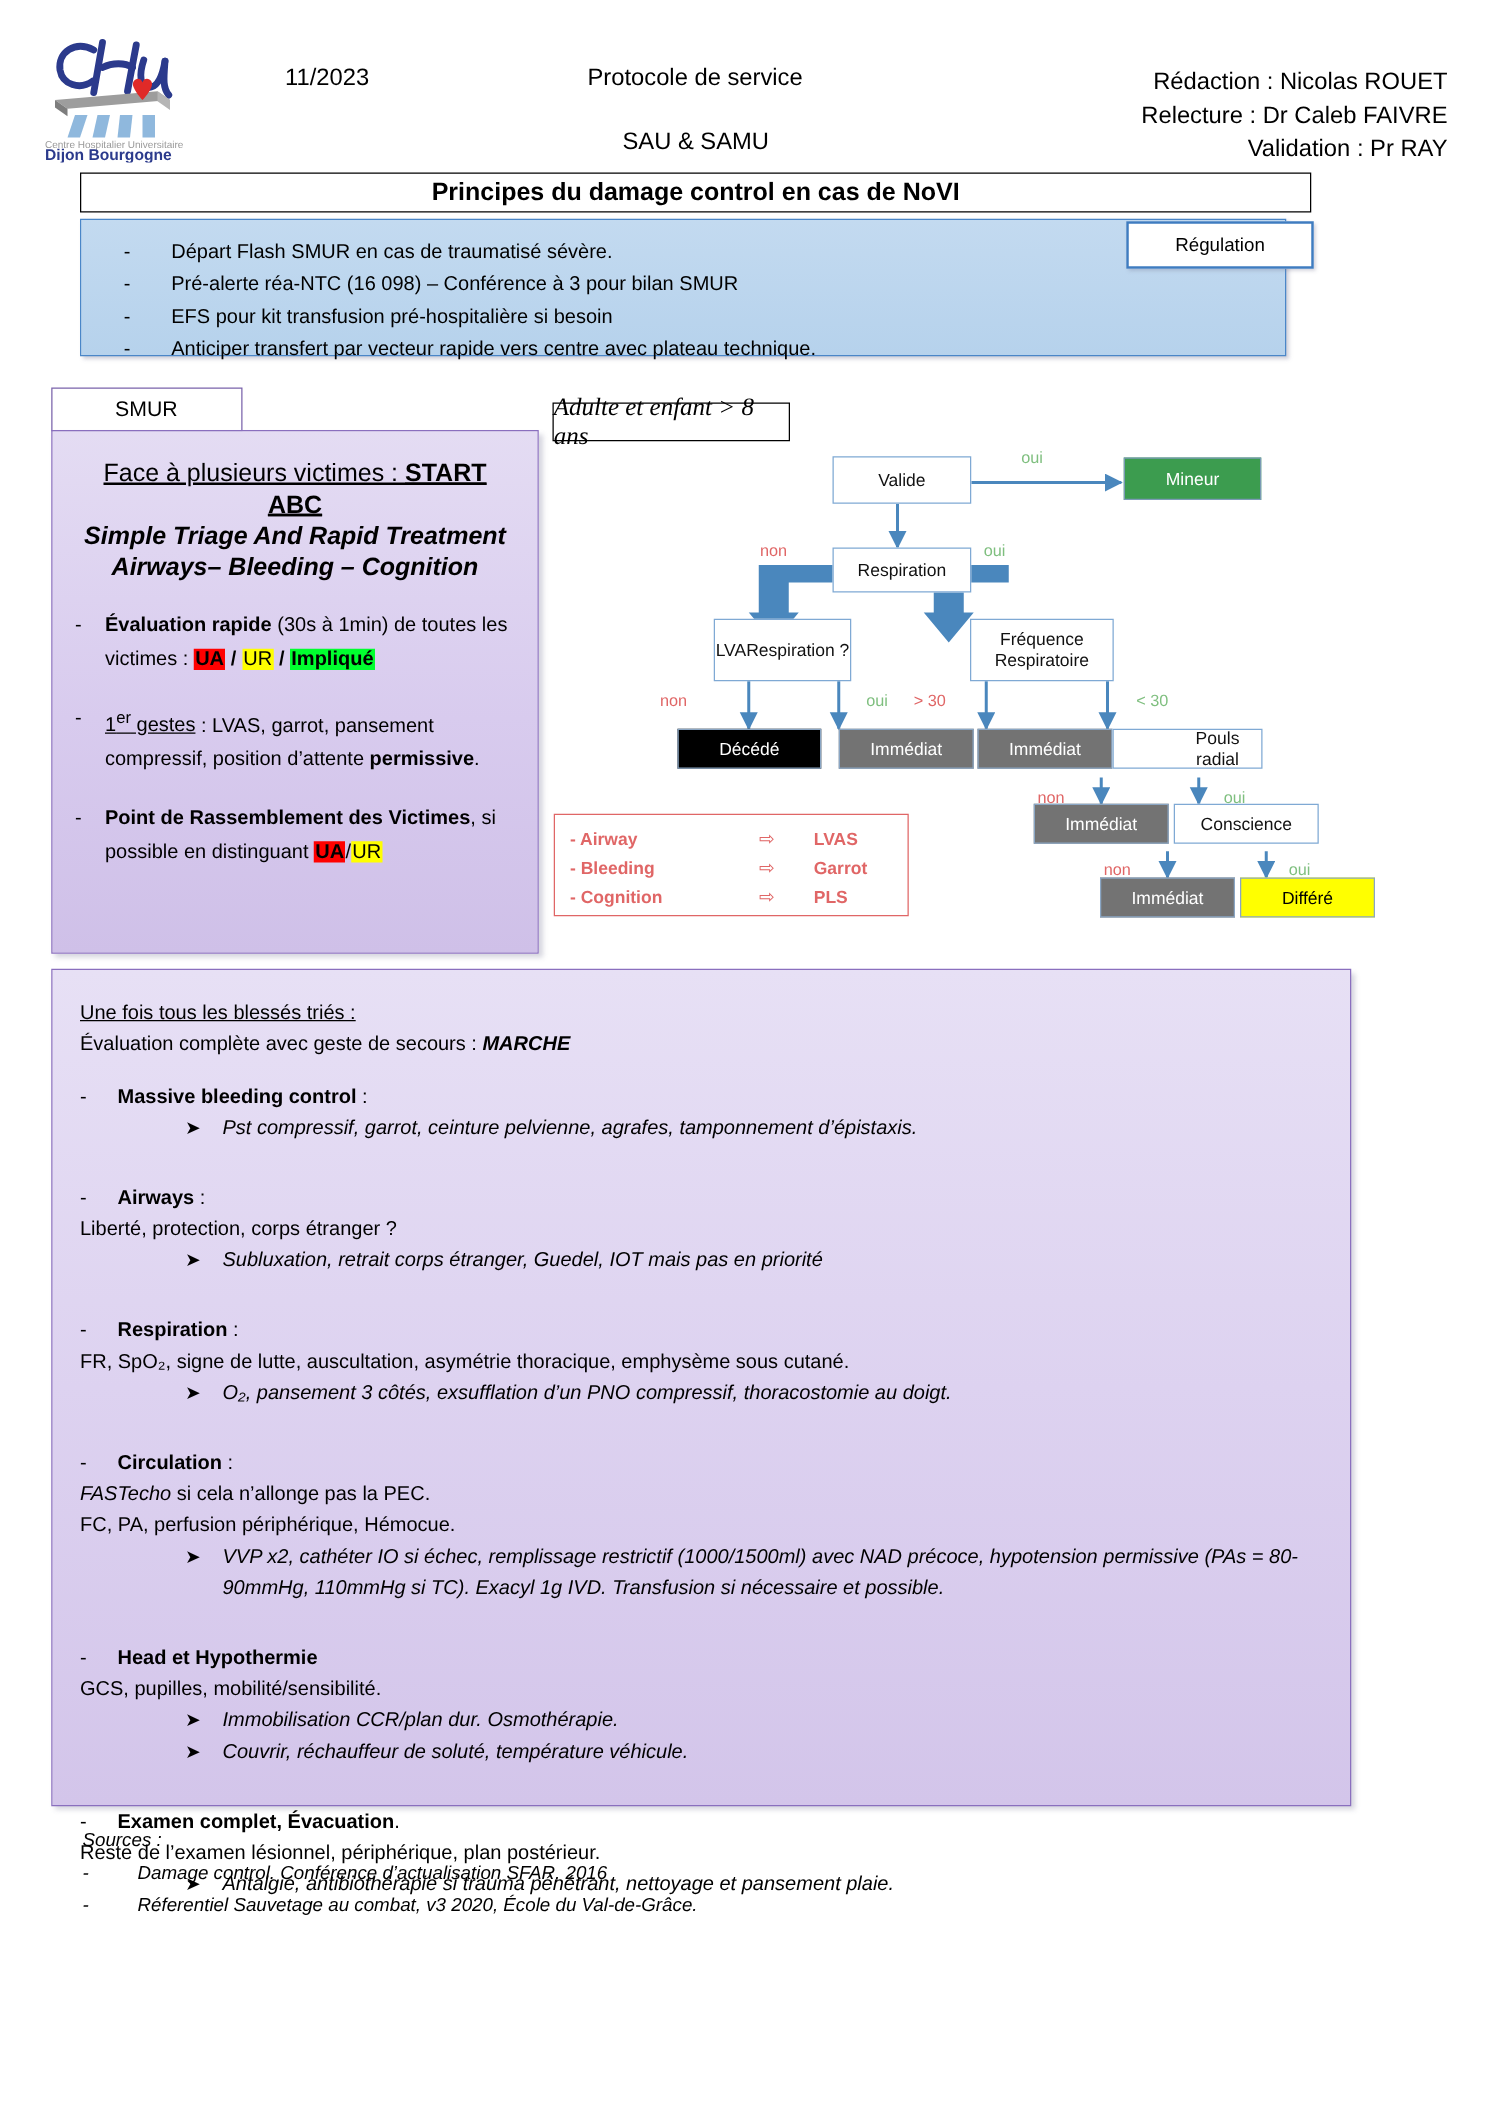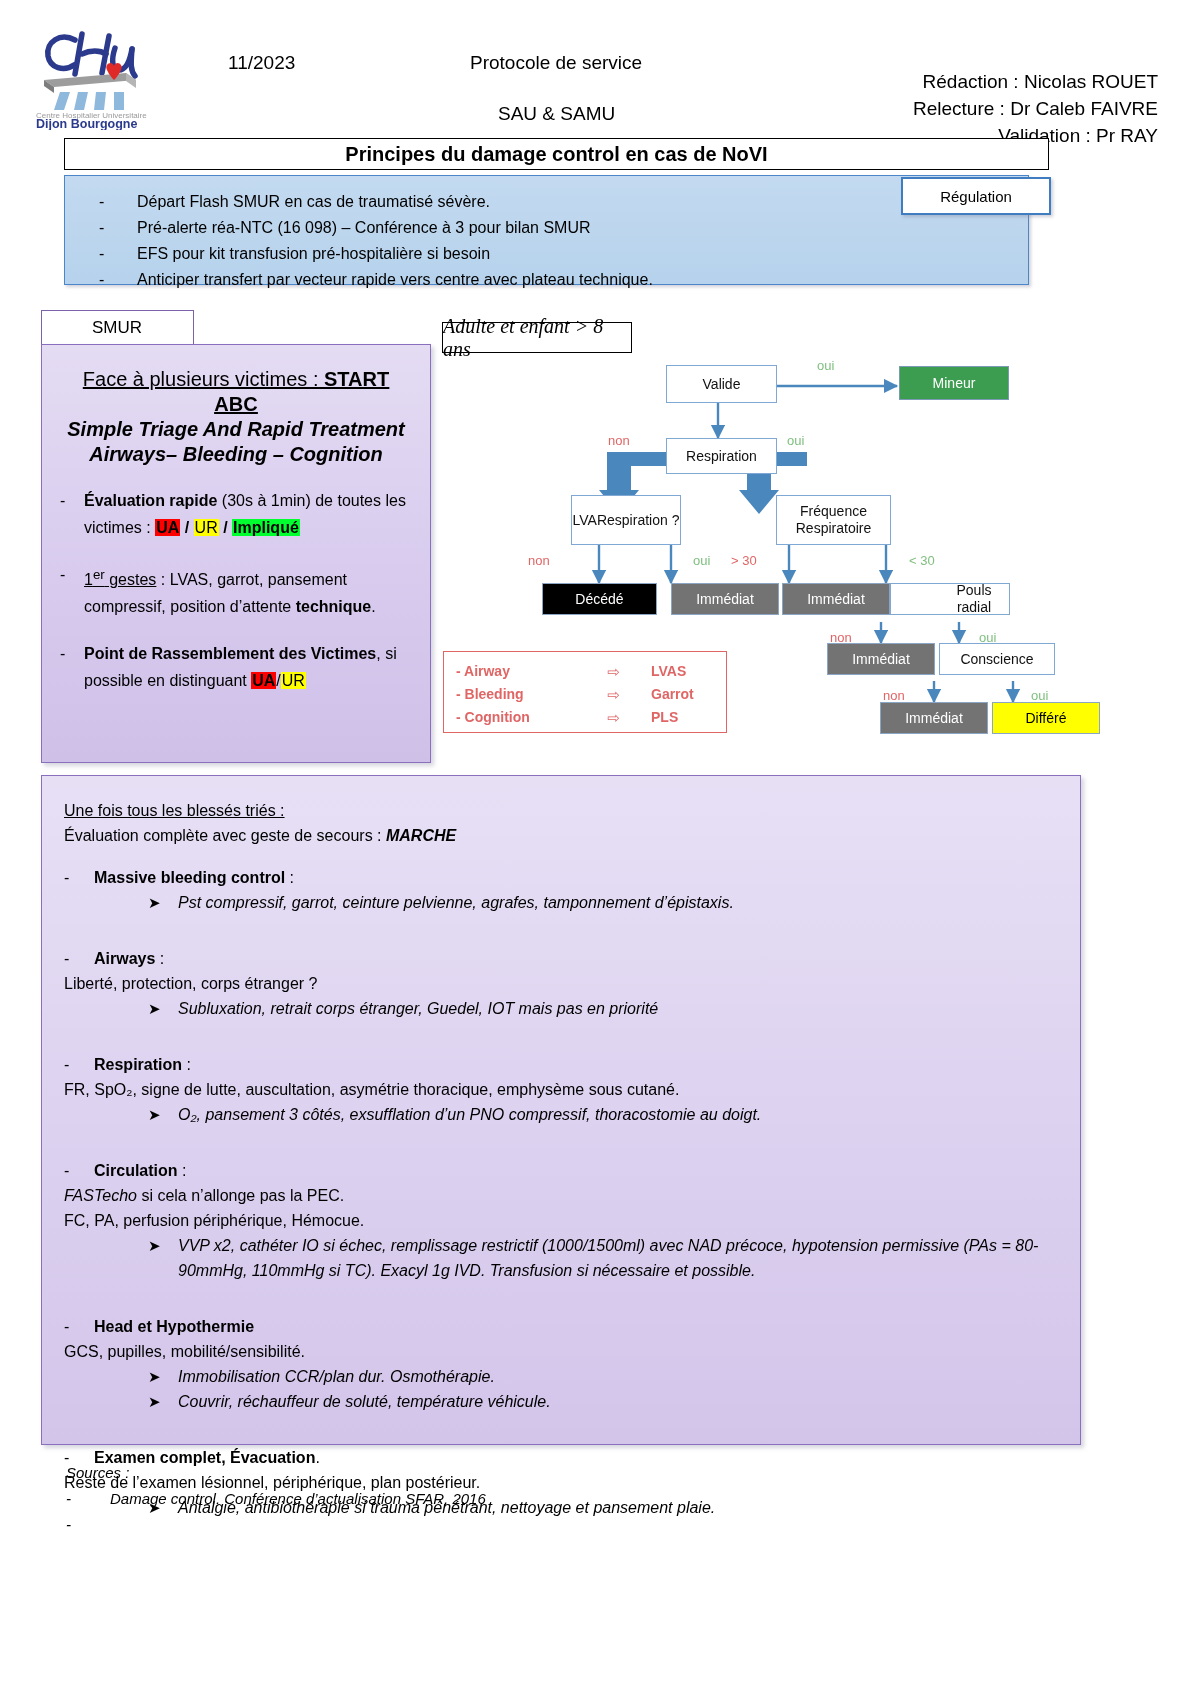--- a/index.html
+++ b/index.html
@@ -14,21 +14,21 @@
   }
 
   
   .header { position:absolute; left:0; top:0; width:1200px; height:140px; }
   .logo { position:absolute; left:30px; top:18px; width:125px; height:112px; }
   .logo svg { display:block; }
 
   .hdr-date   { position:absolute; left:228px; top:52px; font-size:19px; }
   .hdr-title  { position:absolute; left:470px; top:52px; font-size:19px; }
   .hdr-sub    { position:absolute; left:498px; top:103px; font-size:19px; }
-  .hdr-right  { position:absolute; right:42px; top:52px; text-align:right; font-size:19px; line-height:27px;margin-top:16px; }
+  .hdr-right  { position:absolute; right:42px; top:52px; text-align:right; font-size:19px; line-height:27px; }
   .hdr-right div { white-space:nowrap; }
 
   
   .title-bar {
     position:absolute; left:64px; top:138px; width:985px; height:32px;
     border:1.2px solid #000; background:#fff;
     display:flex; align-items:center; justify-content:center;
   }
   .title-bar span { font-size:20px; font-weight:bold; }
 
@@ -226,21 +226,21 @@
   <div class="smur-item">
     <div class="dash">-</div>
     <div class="body">
       <b>Évaluation rapide</b><span> (30s à 1min) de toutes les victimes : </span><span class="hl-red">UA</span><b> / </b><span class="hl-yellow">UR</span><b> / </b><span class="hl-green">Impliqué</span>
     </div>
   </div>
 
   <div class="smur-item">
     <div class="dash">-</div>
     <div class="body">
-      <span class="u">1<sup>er</sup> gestes</span><span> : LVAS, garrot, pansement compressif, position d’attente </span><b>technique</b>.
+      <span class="u">1<sup>er</sup> gestes</span><span> : LVAS, garrot, pansement compressif, position d’attente </span><b>permissive</b>.
     </div>
   </div>
 
   <div class="smur-item">
     <div class="dash">-</div>
     <div class="body">
       <b>Point de Rassemblement des Victimes</b><span>, si possible en distinguant </span><span class="hl-red">UA</span>/<span class="hl-yellow">UR</span>
     </div>
   </div>
 </div>
@@ -453,15 +453,16 @@
 
 <div class="sources">
   <div>Sources :</div>
   <div id="sources-list">
       <div class="src-row">
         <span class="dash">-</span>
         <span>Damage control. Conférence d’actualisation SFAR, 2016</span>
       </div>
       <div class="src-row">
         <span class="dash">-</span>
+        <span>Réferentiel Sauvetage au combat, v3 2020, École du Val-de-Grâce.</span>
       </div>
     </div>
 </div>
 
 </body></html>

